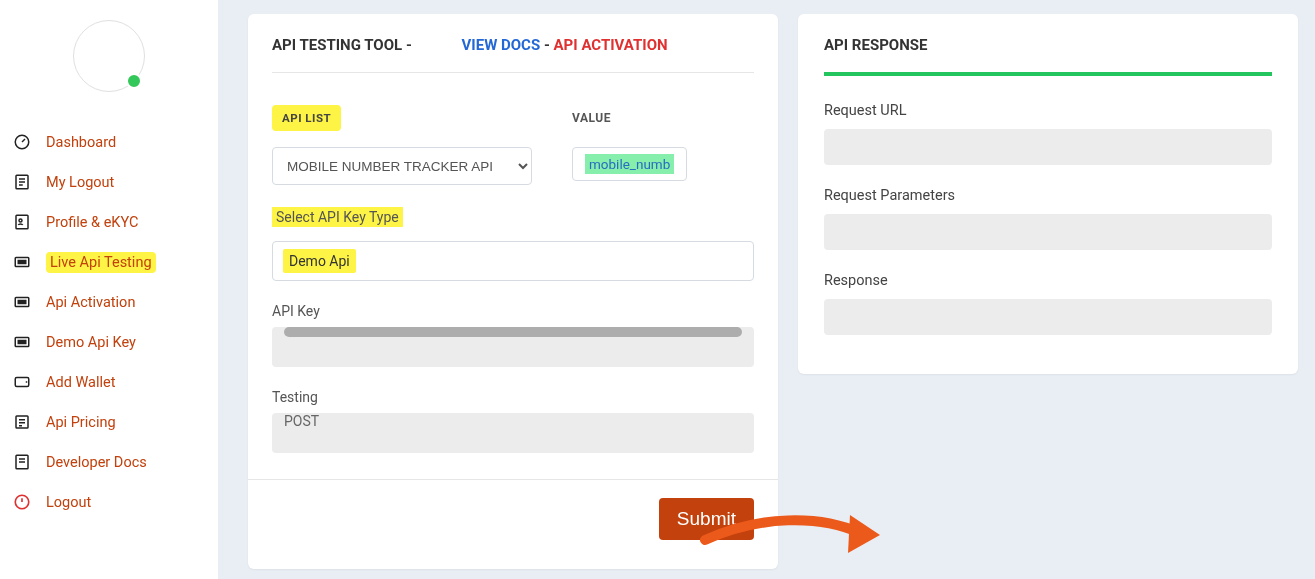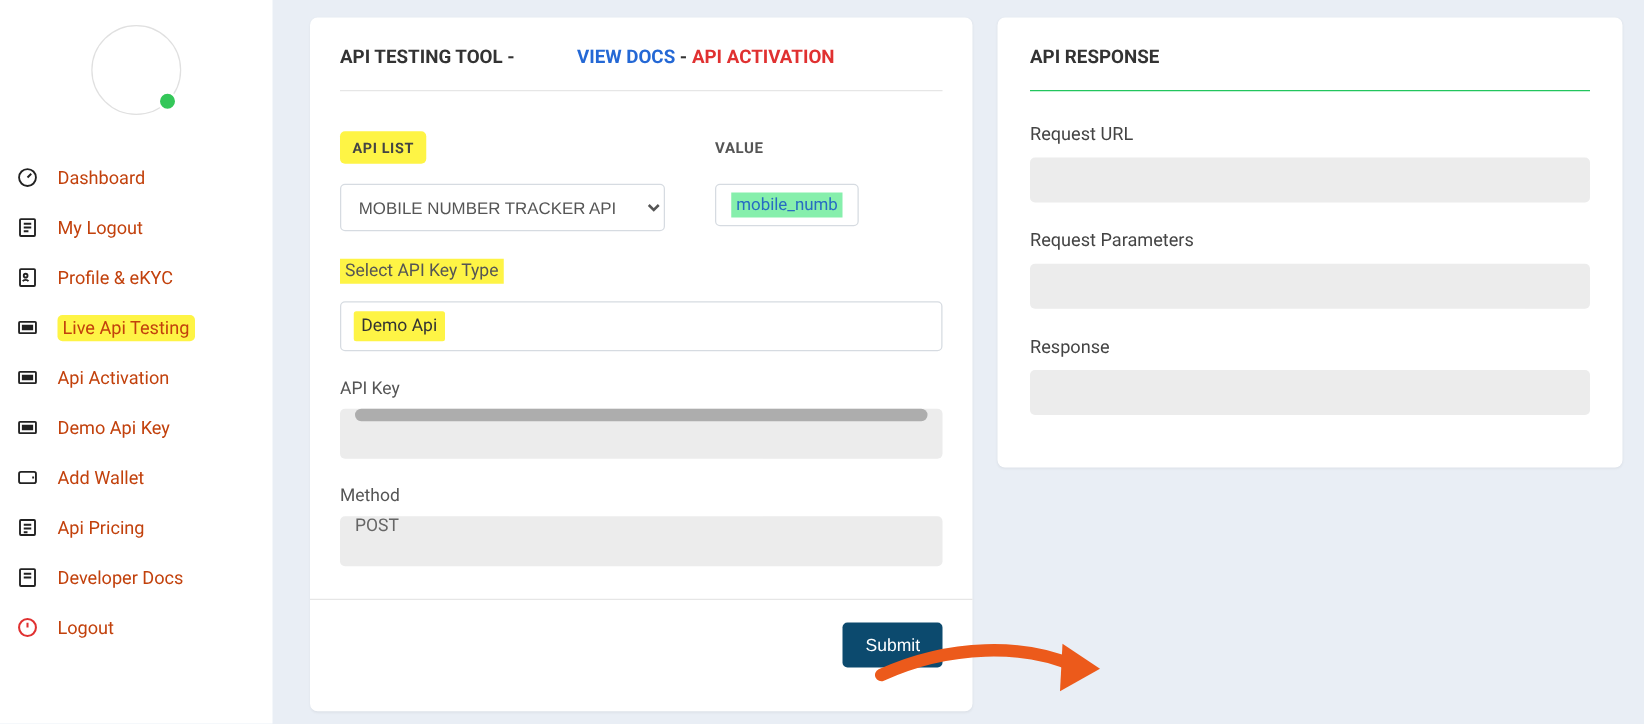--- a/index.html
+++ b/index.html
@@ -186,43 +186,43 @@
   }
   .divider2 {
     border-top:1px solid #e6e6e6;
     margin-top:26px;
   }
   .submit-row {
     display:flex; justify-content:flex-end;
     padding:18px 24px 0;
   }
   .btn-submit {
-    background:#0c4a6e;
+    background:#c2410c;
     color:#fff;
     border:none;
     border-radius:4px;
     padding:10px 18px;
-    font-size:14px;
+    font-size:19px;
     cursor:pointer;
   }
   
   .arrow {
     position:absolute;
     left:482px; top:505px;
     width:200px; height:60px;
     pointer-events:none;
   }
 
   
   .right-card h3 {
     font-size:15px;
     font-weight:700;
     color:#333;
     padding-bottom:18px;
-    border-bottom:1px solid #22c55e;
+    border-bottom:4px solid #22c55e;
     margin-bottom:26px;
   }
   .resp-block { margin-bottom:22px; }
   .resp-label { font-size:14.5px; color:#444; margin-bottom:10px; display:block;}
   .resp-box {
     width:100%; height:36px;
     background:#ececec;
     border-radius:4px;
   }
 </style>
@@ -372,21 +372,21 @@
       </div>
 
       <div class="field">
         <span class="field-label">API Key</span>
         <div class="apikey-box">
           <div class="apikey-scribble"></div>
         </div>
       </div>
 
       <div class="field">
-        <span class="field-label">Method</span>
+        <span class="field-label">Testing</span>
         <div class="method-box">
           <span>POST</span>
         </div>
       </div>
     </div>
 
     <div class="divider2"></div>
     <div class="submit-row">
       <button class="btn-submit">Submit</button>
     </div>

